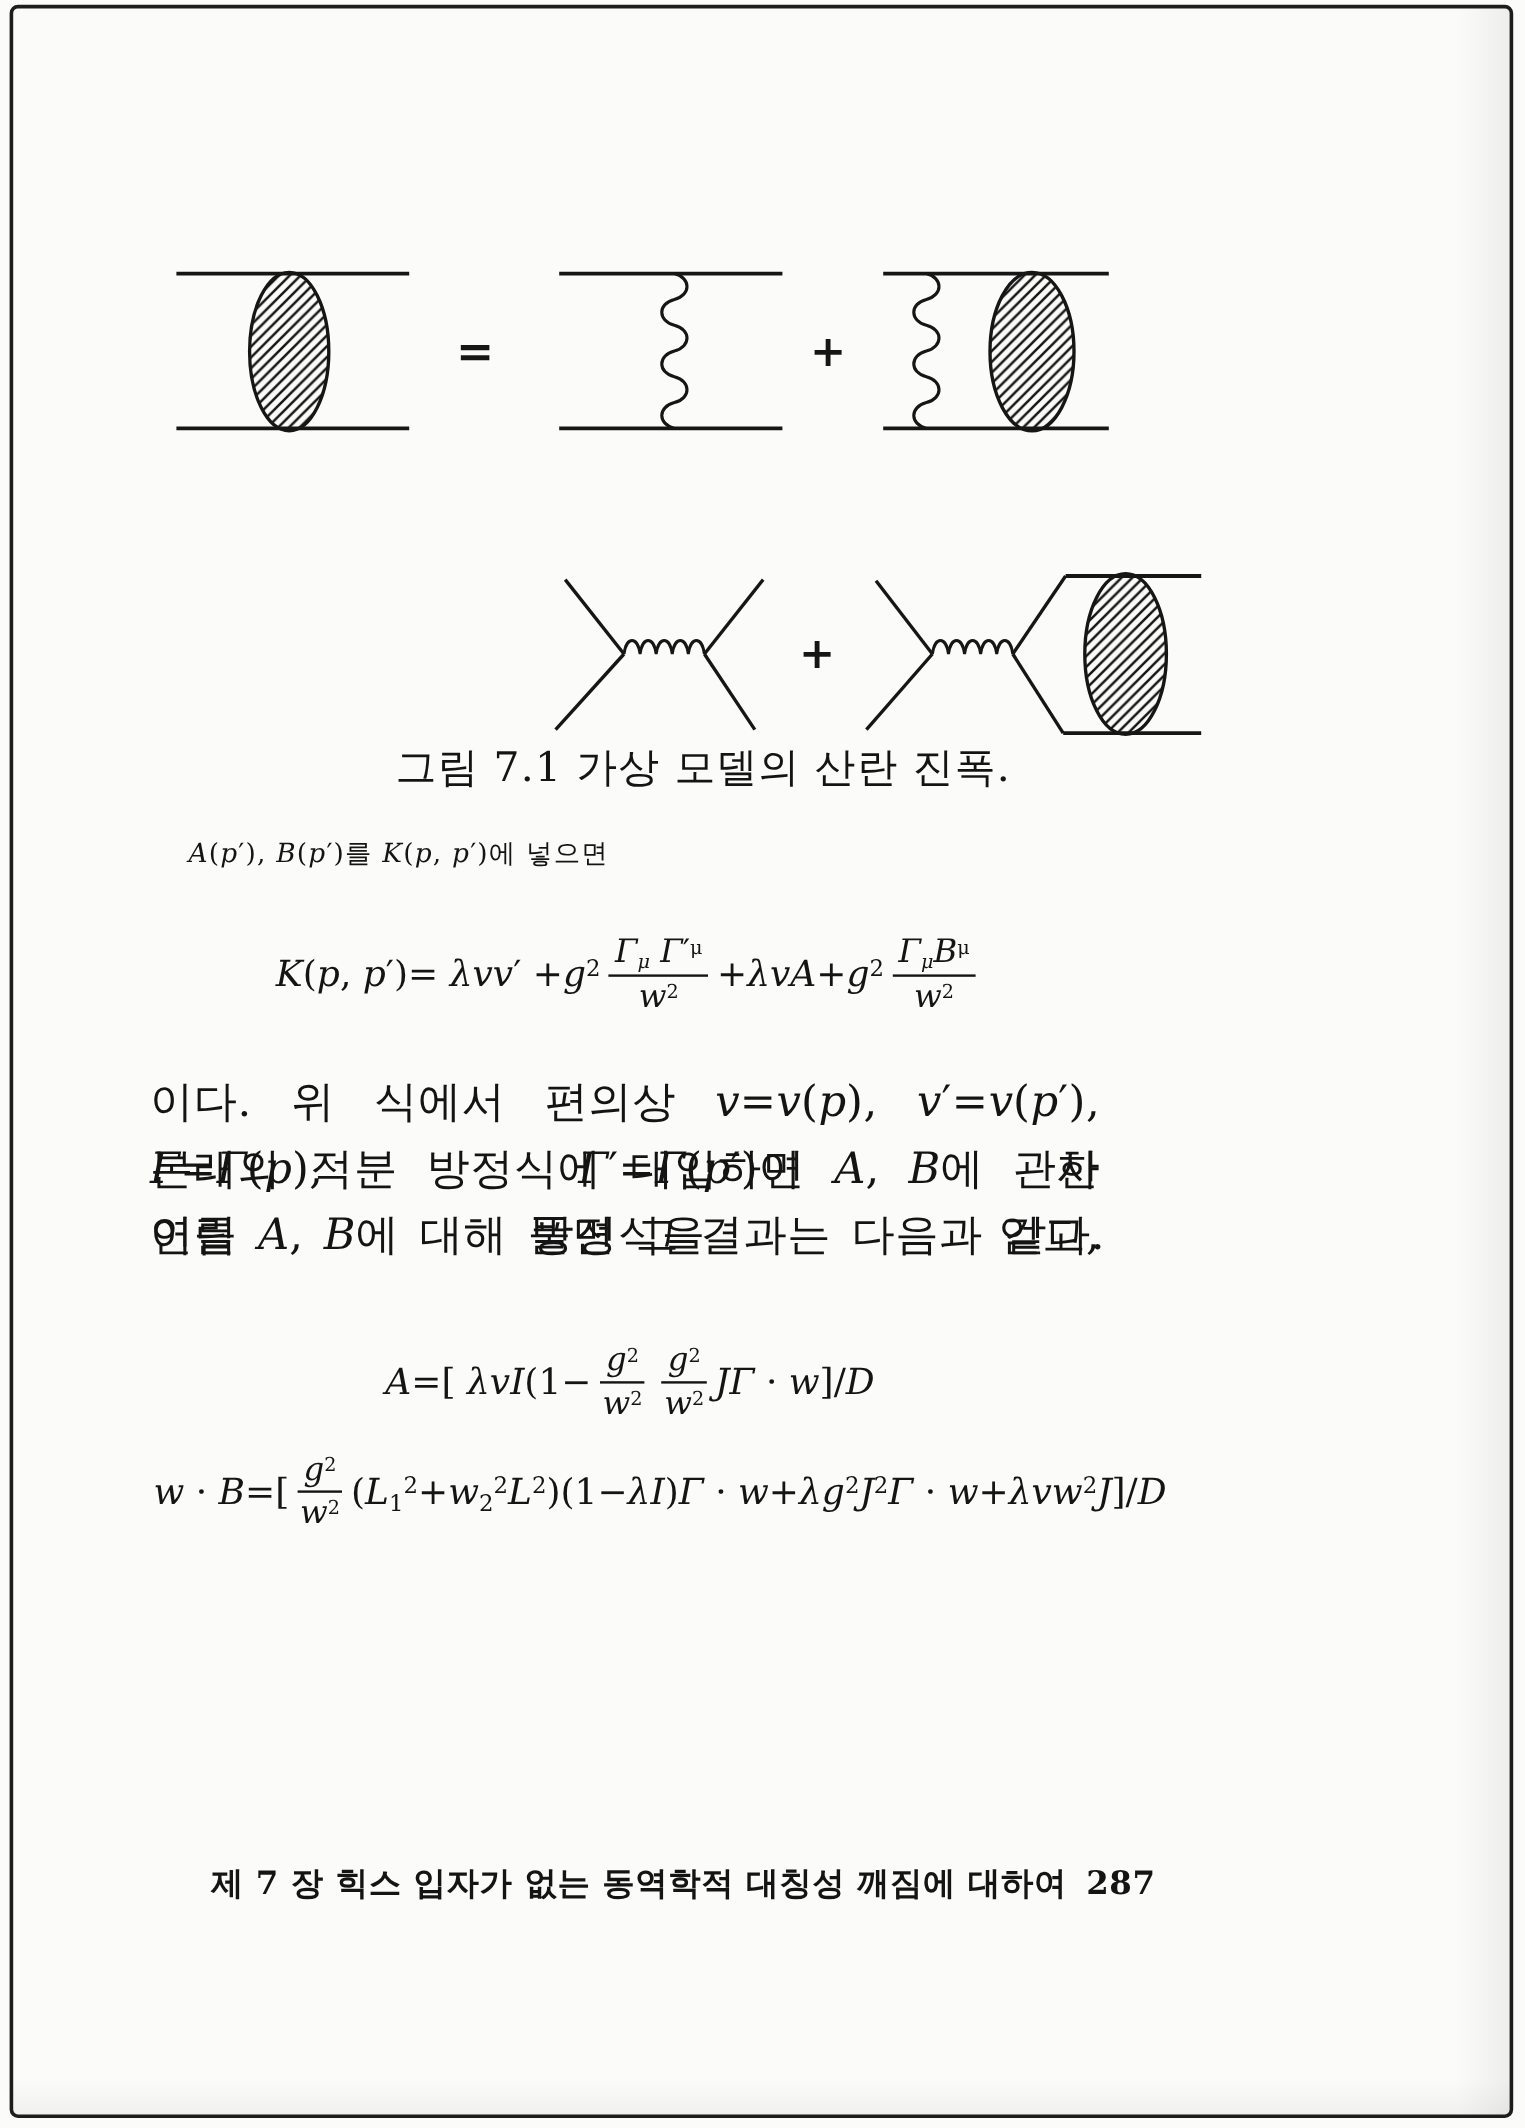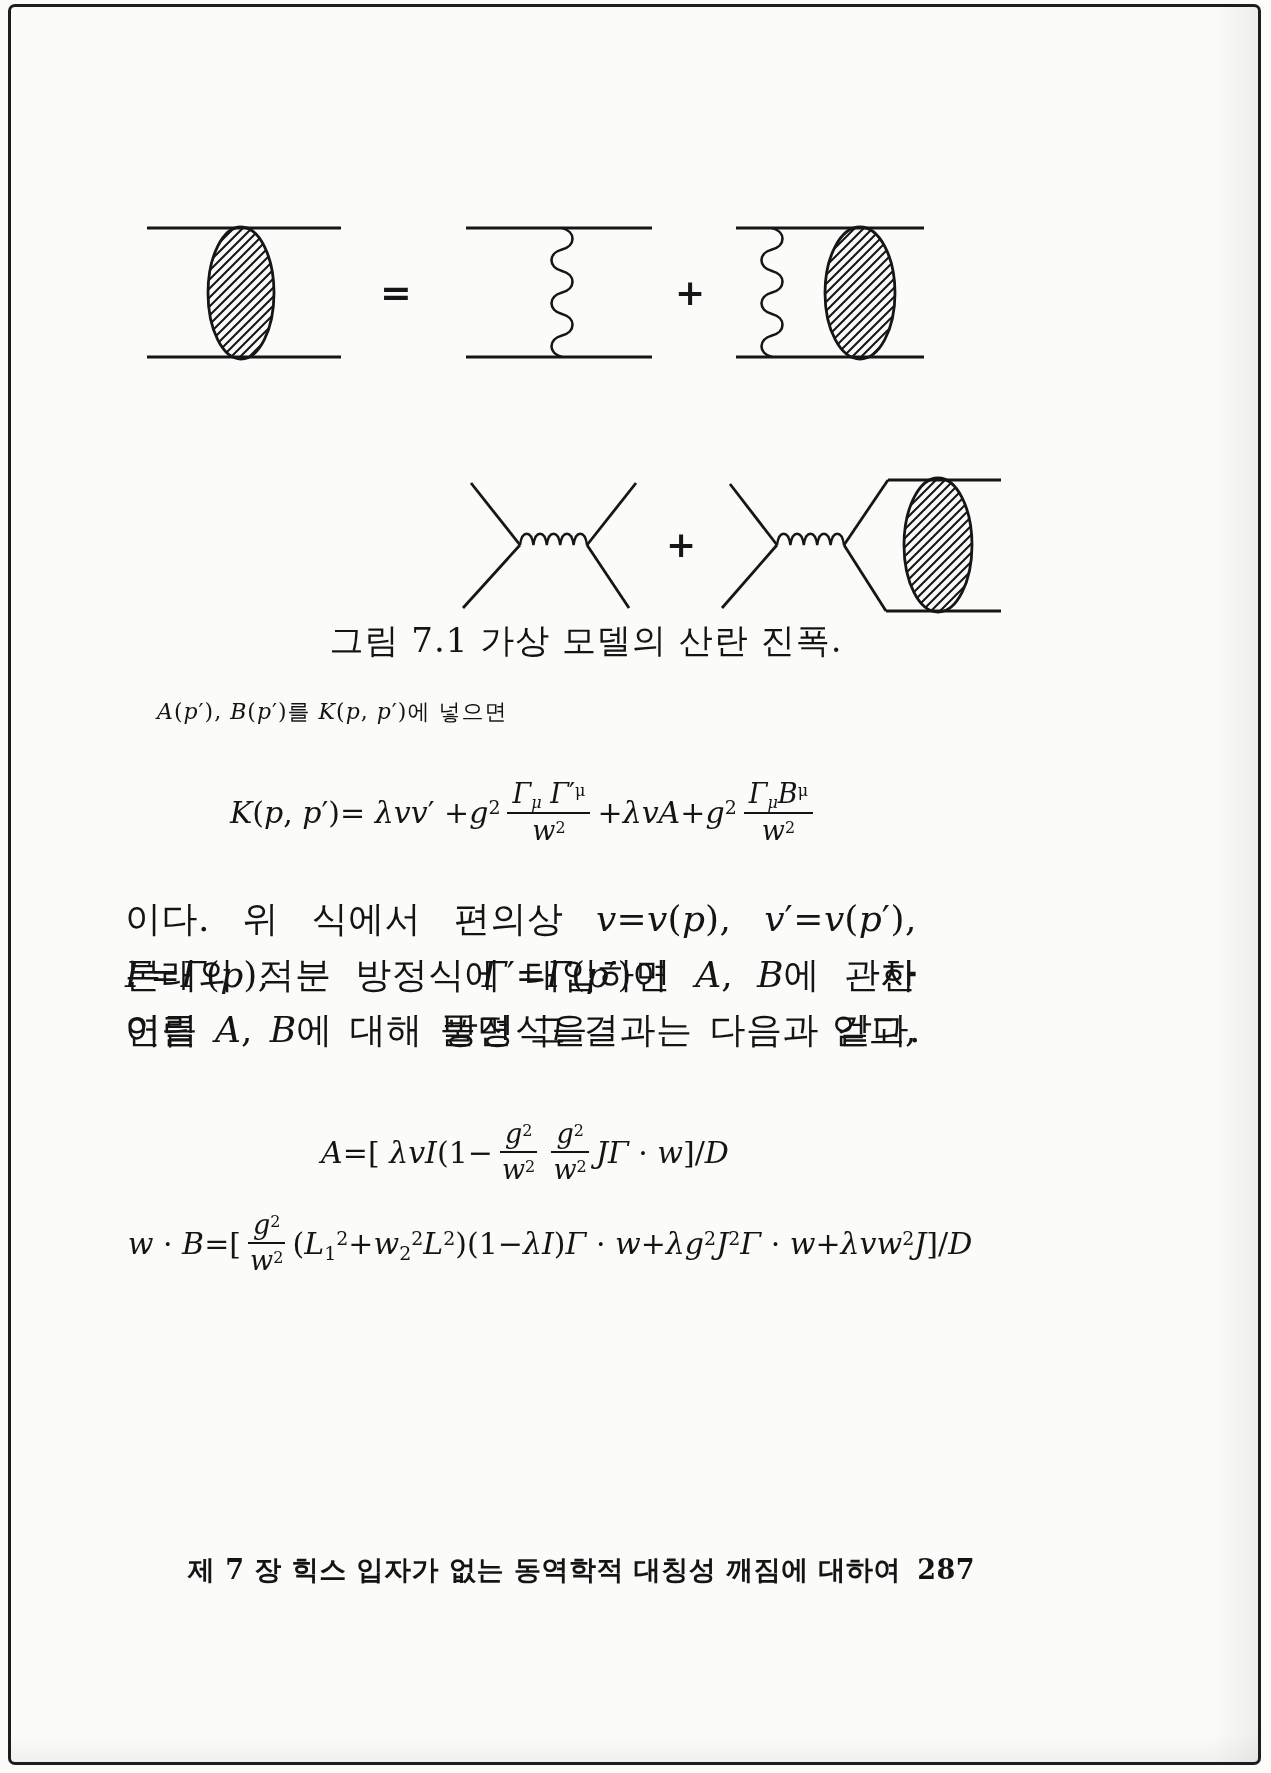--- a/index.html
+++ b/index.html
@@ -40,21 +40,21 @@
   .frac .den{padding-top:3px;}
 
   .para{position:absolute;left:125px;width:792px;font-size:36px;
         letter-spacing:0.5px;word-spacing:5px;}
   .para1{top:891px;}
   .para2{top:1316px;}
   .tline{height:55.5px;line-height:55.5px;white-space:nowrap;}
   .tline.just{white-space:normal;text-align:justify;text-align-last:justify;}
   .para i{font-style:italic;letter-spacing:0;}
 
-  .footer{position:absolute;left:125px;top:1552px;width:850px;
+  .footer{position:absolute;left:113px;top:1552px;width:850px;
           text-align:right;font-size:27px;line-height:36px;font-weight:bold;
           letter-spacing:0.5px;}
   .footer .pagenum{margin-left:16px;}
 </style>
 </head>
 <body>
 
 <div class="page">
 
   <svg class="figure" width="950" height="420" viewBox="0 0 950 420">

